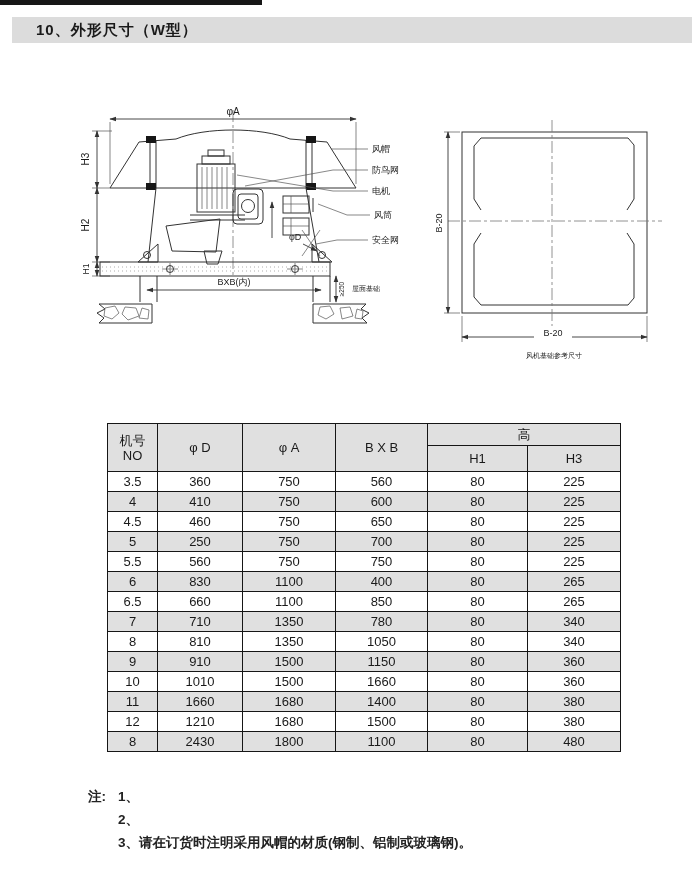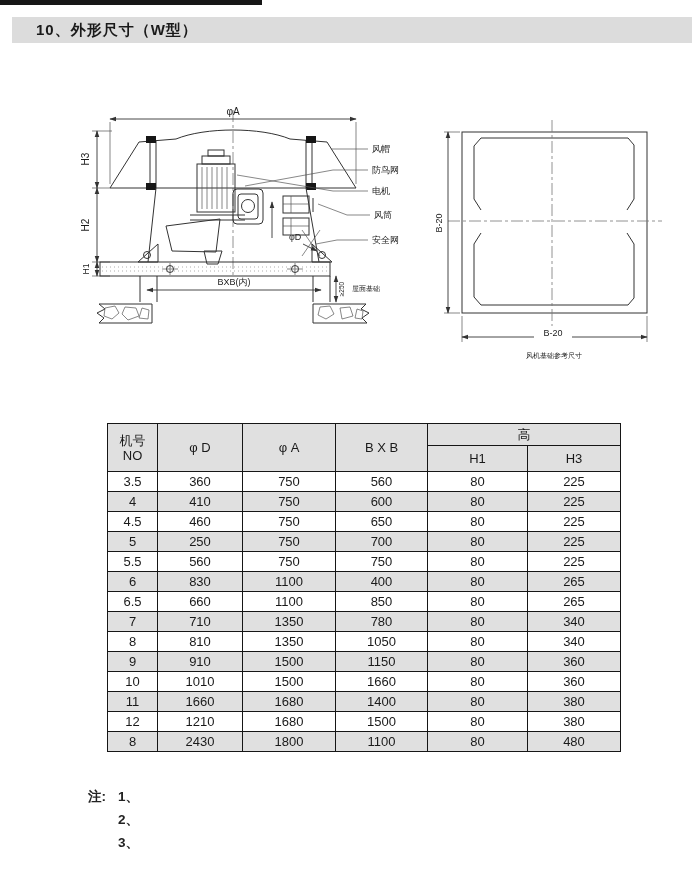--- a/index.html
+++ b/index.html
@@ -322,14 +322,15 @@
     <span class="note-tag">注:</span>
     <span>1、</span>
   </div>
   <div class="note-line">
     <span class="note-tag"></span>
     <span>2、</span>
   </div>
   <div class="note-line">
     <span class="note-tag"></span>
     <span>3、</span>
+    <span>请在订货时注明采用风帽的材质(钢制、铝制或玻璃钢)。</span>
   </div>
 </div>
 
 </body></html>

